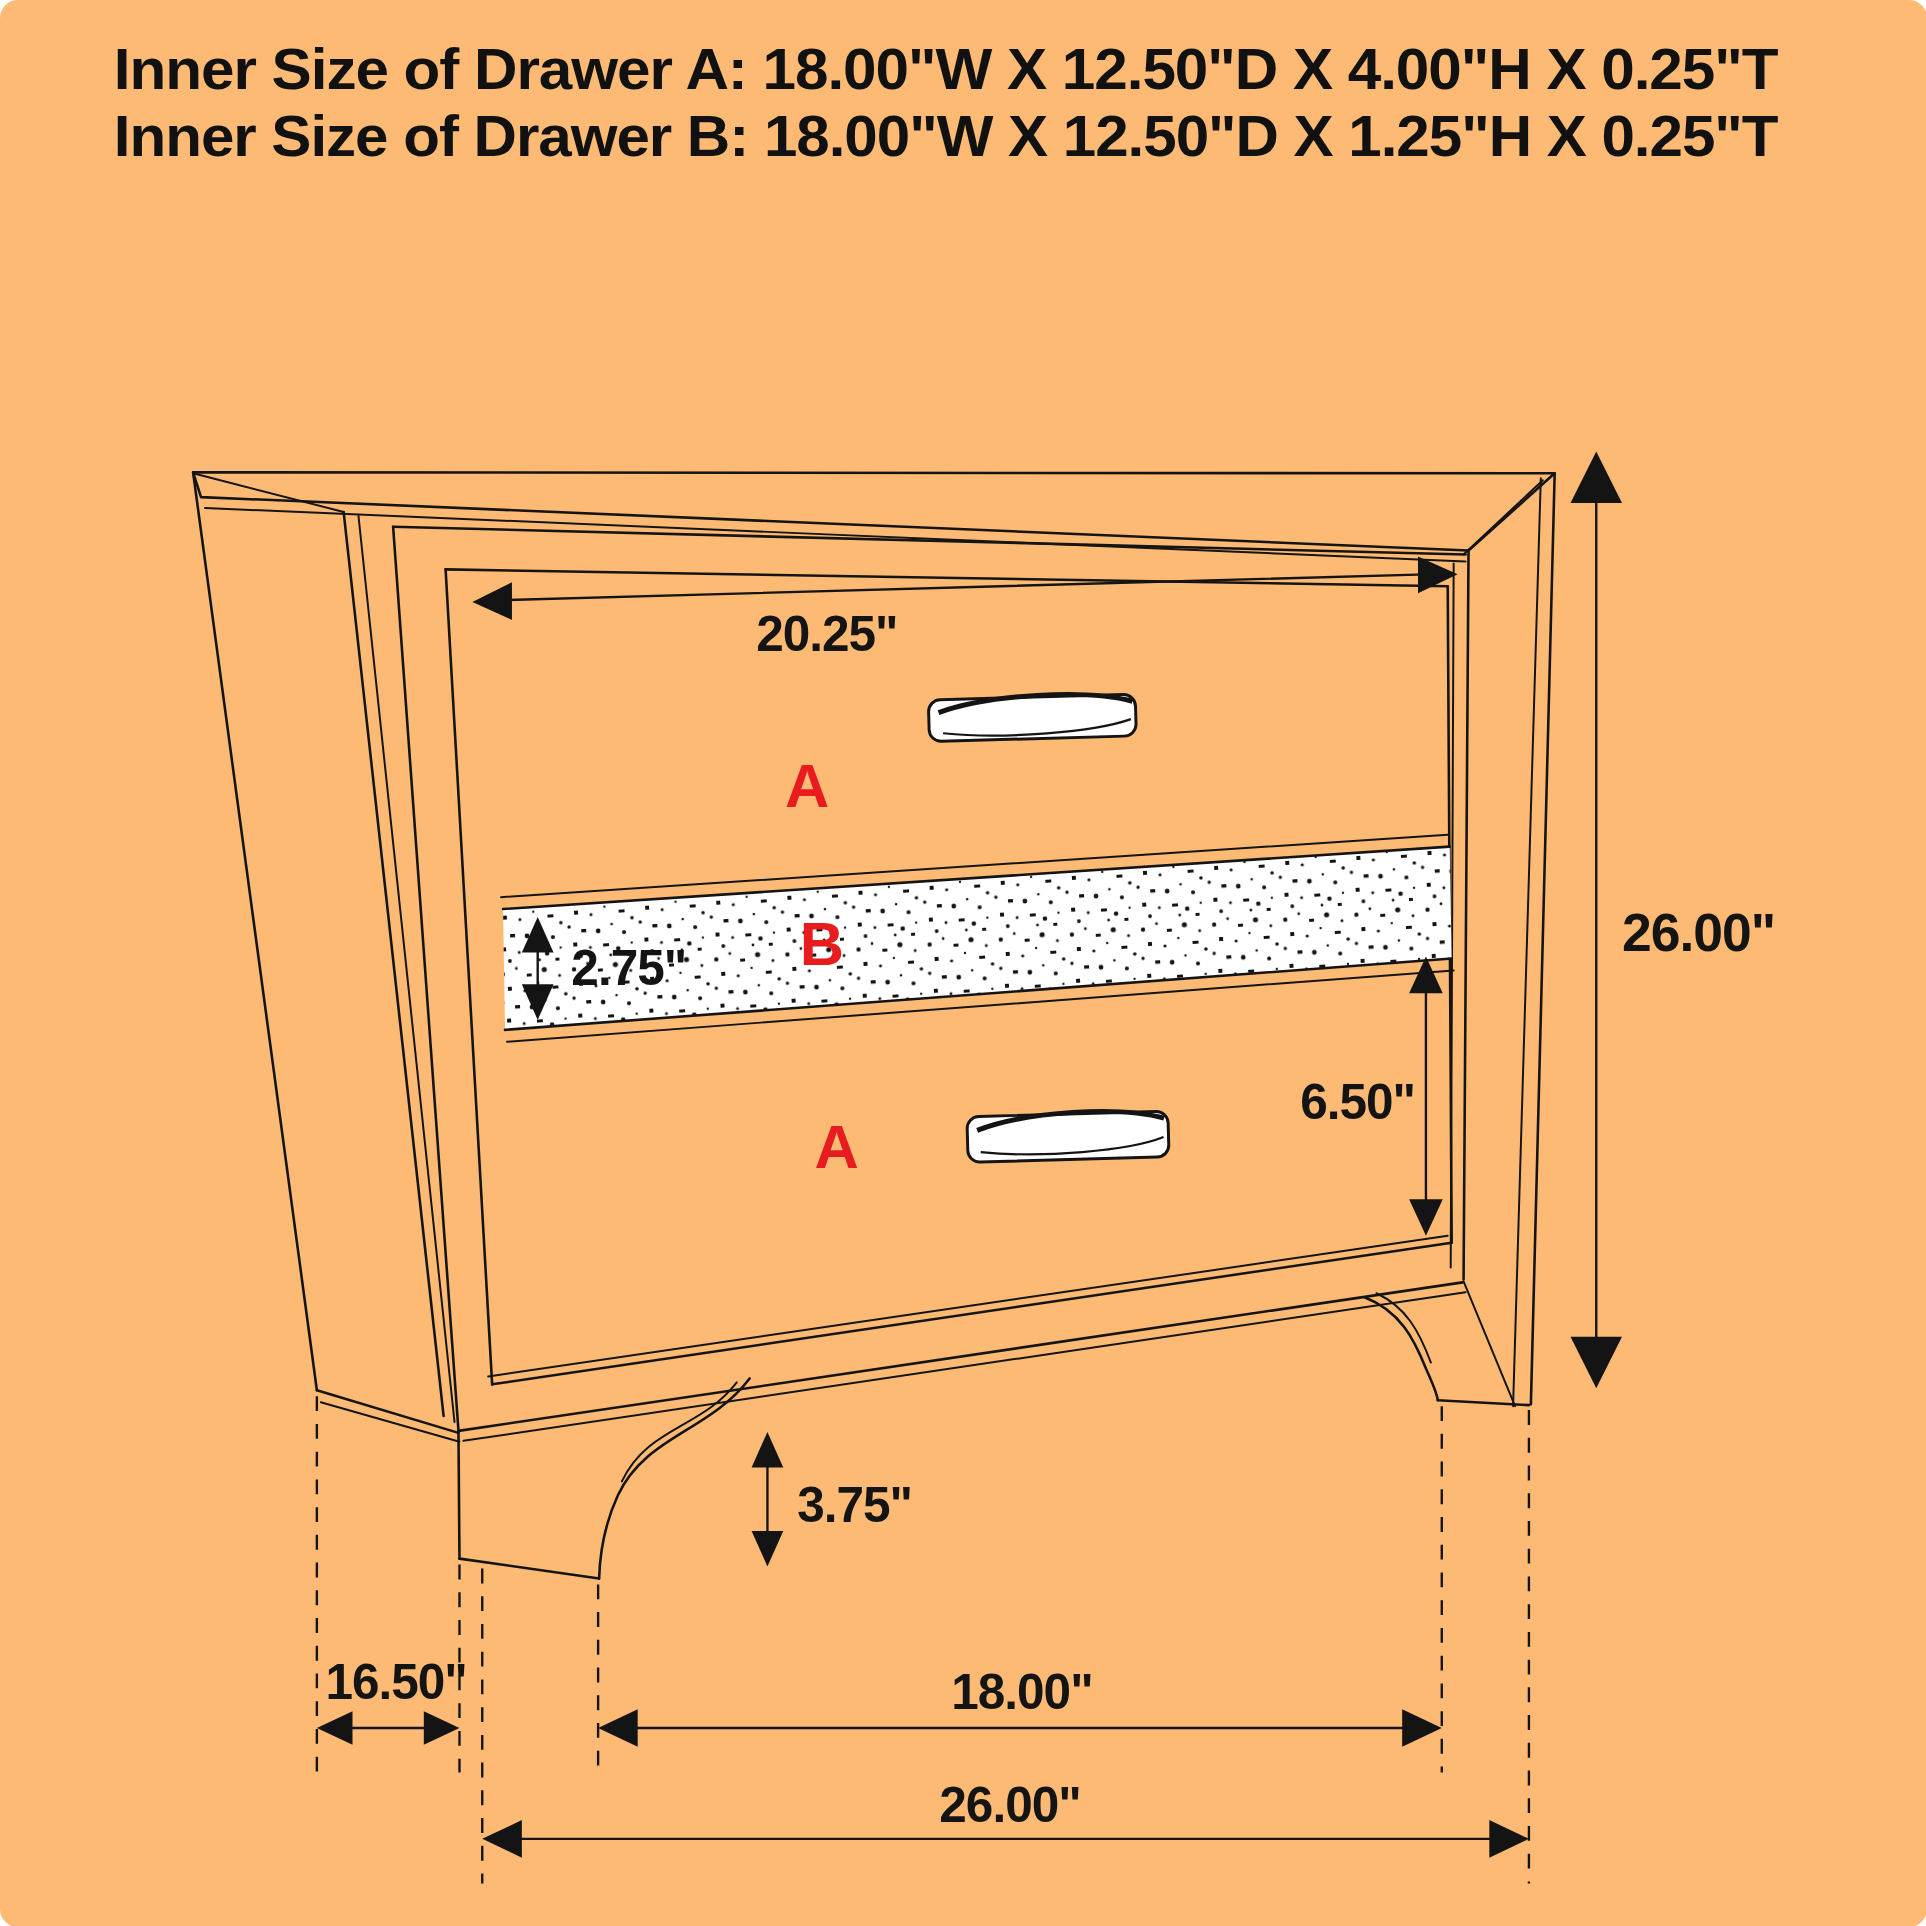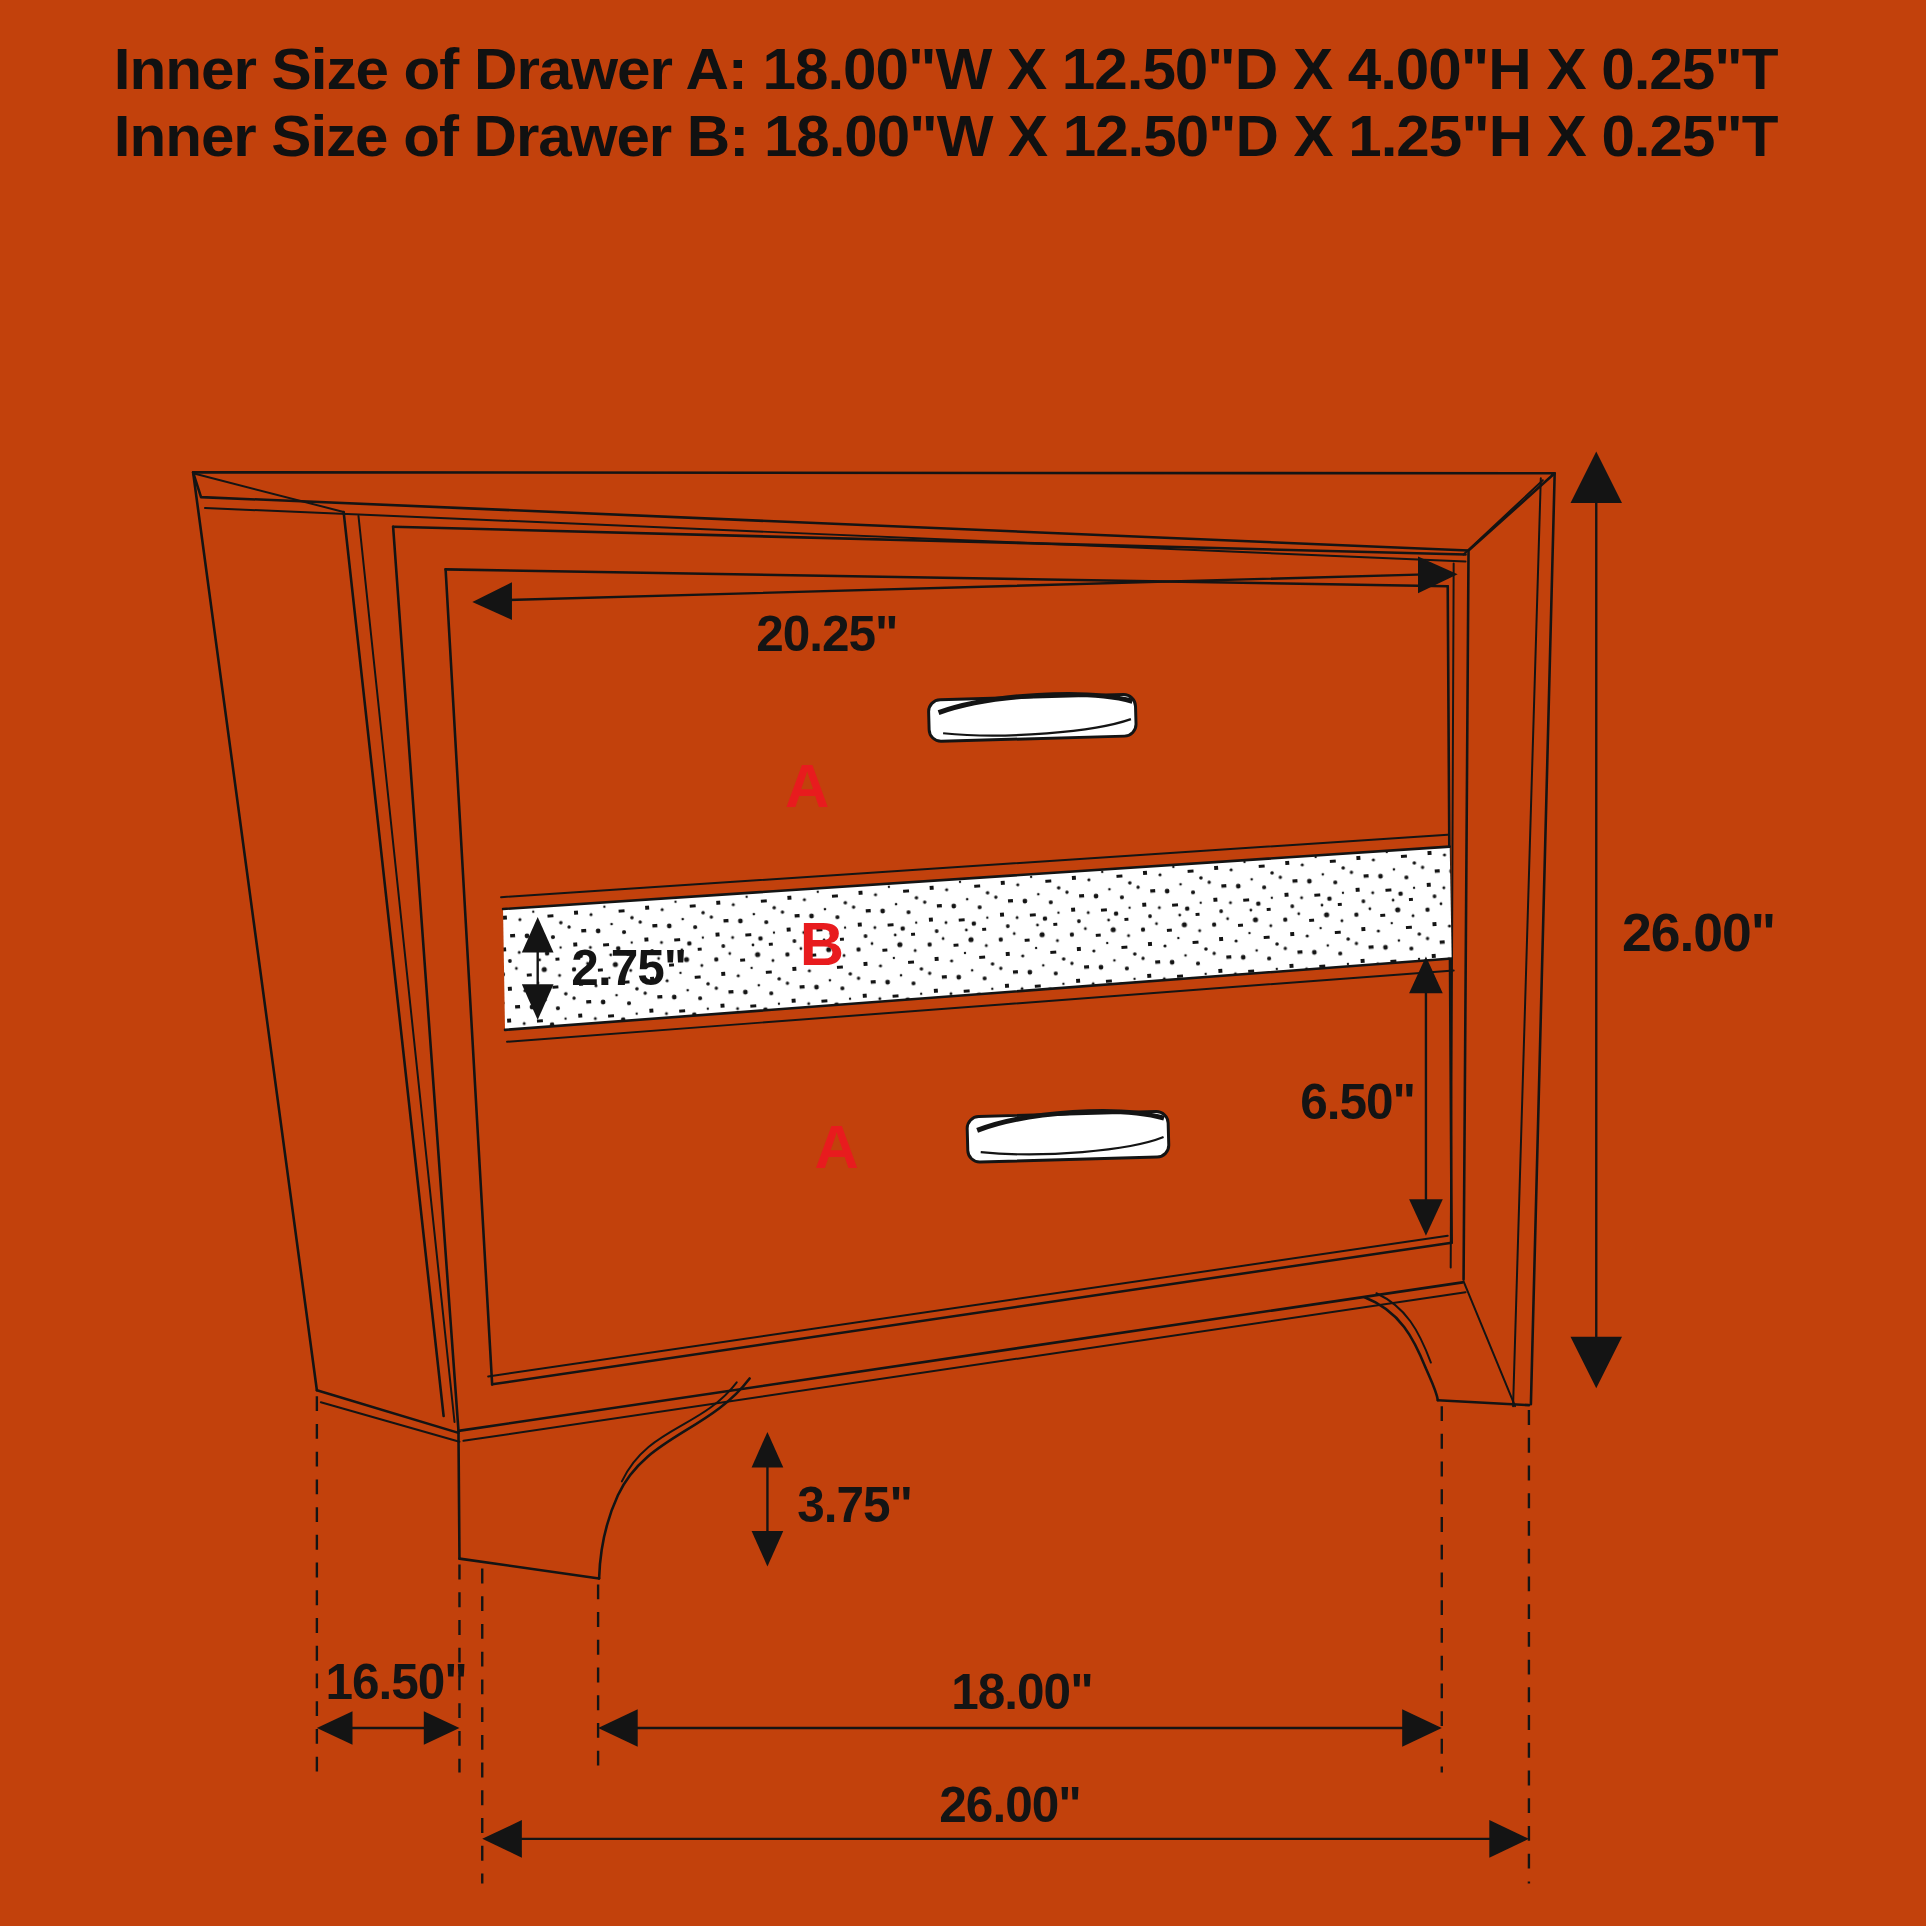--- a/index.html
+++ b/index.html
@@ -7,22 +7,23 @@
     padding:0;
     background:#ffffff;
     width:1927px;
     height:1927px;
     font-family:"Liberation Sans", sans-serif;
   }
   .stage{
     position:relative;
     width:1927px;
     height:1927px;
-    background:#c2410c;
+    background:#fdba74;
     overflow:hidden;
+    border-radius:18px;
   }
   svg{display:block}
   .ln{fill:none;stroke:#141414;stroke-width:2.6;stroke-linecap:round;stroke-linejoin:round}
   .ln-thin{fill:none;stroke:#141414;stroke-width:2;stroke-linecap:round;stroke-linejoin:round}
   .dim{fill:none;stroke:#141414;stroke-width:2.4;stroke-linecap:round}
   .ext{fill:none;stroke:#141414;stroke-width:2.4;stroke-dasharray:15 13}
   .head{fill:#141414;stroke:none}
   .dimtxt{fill:#141414;font-weight:bold;font-size:50px;letter-spacing:-1px}
   .redtxt{fill:#e81b1e;font-weight:bold;font-size:62px}
   .titletxt{fill:#111111;font-weight:bold;font-size:58px;letter-spacing:-1px}

